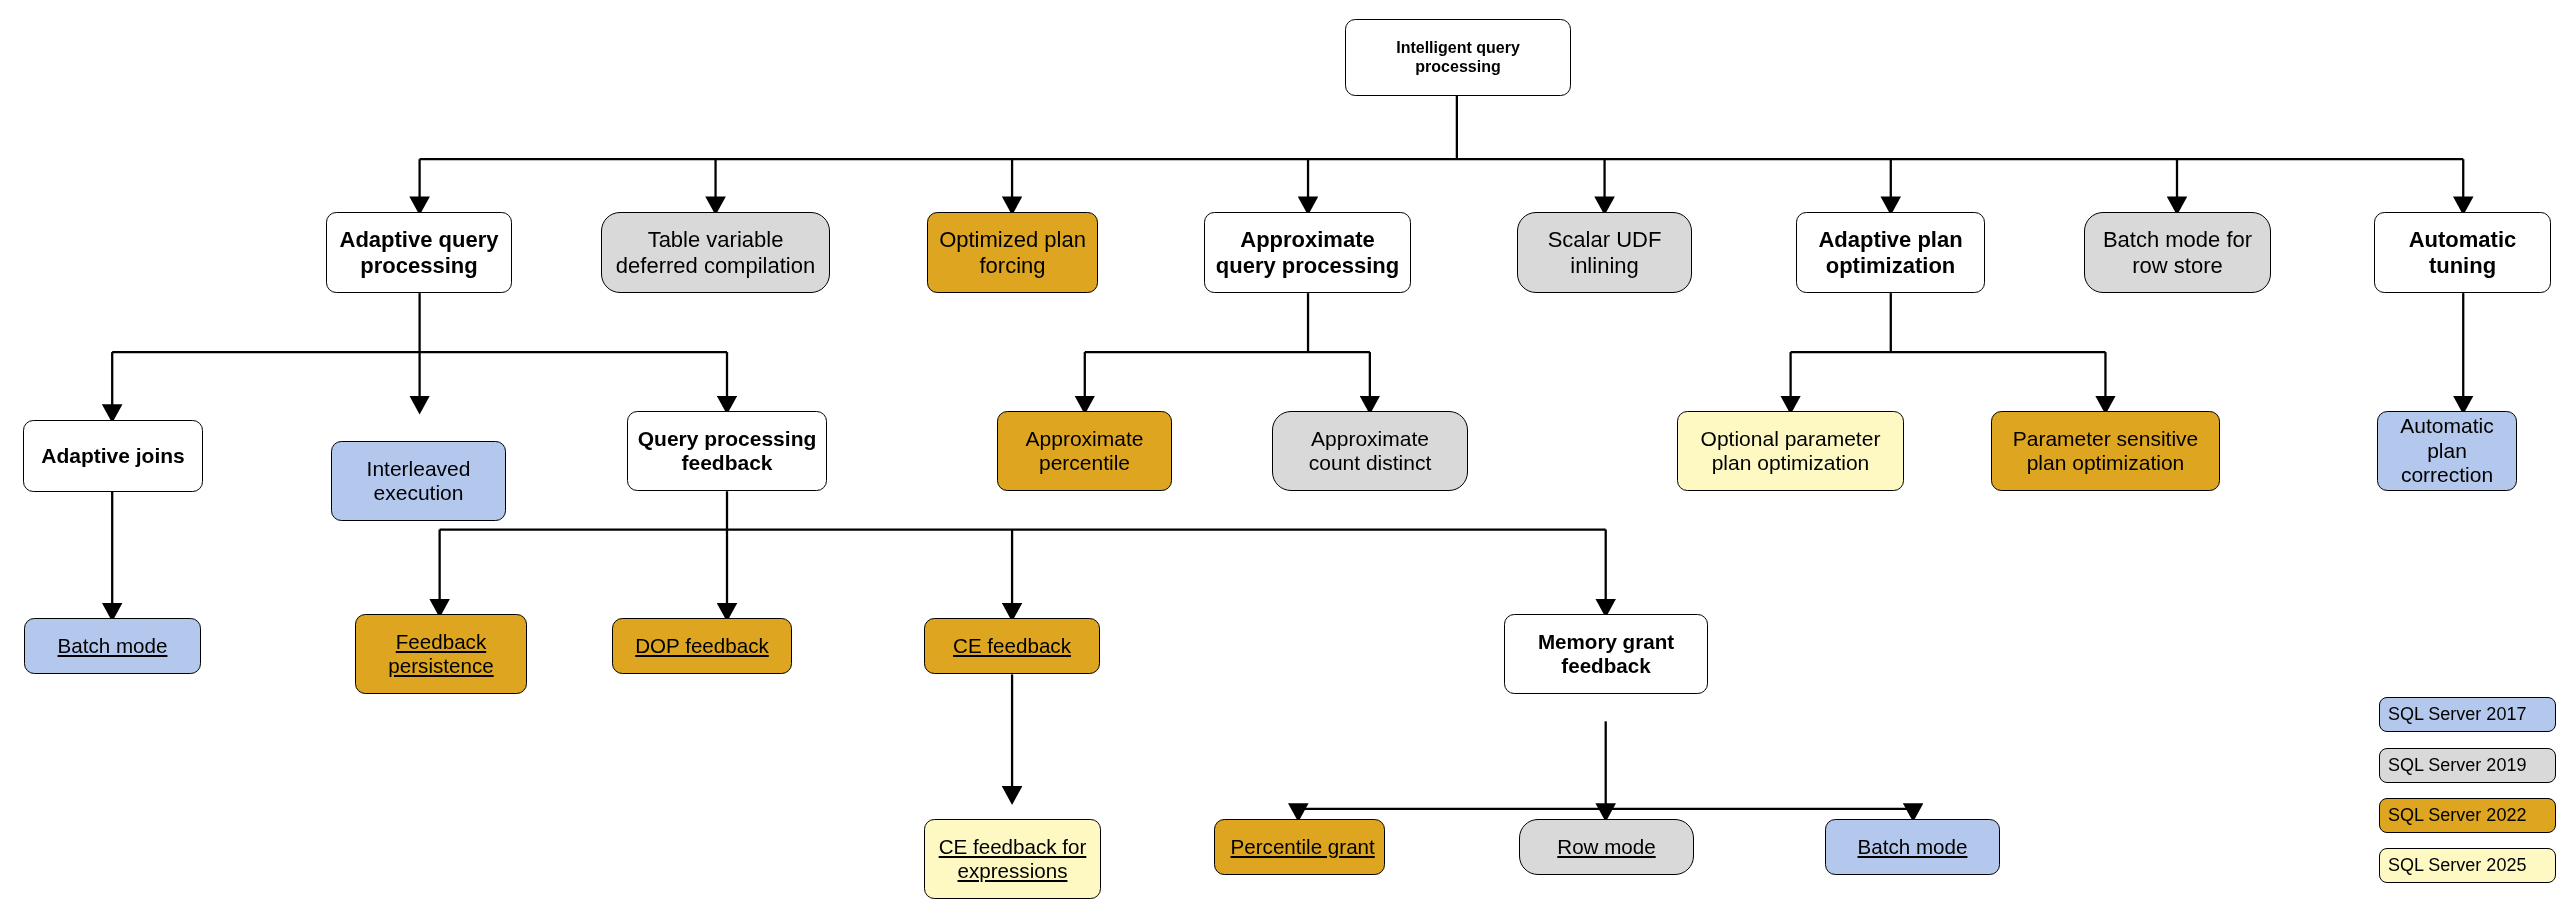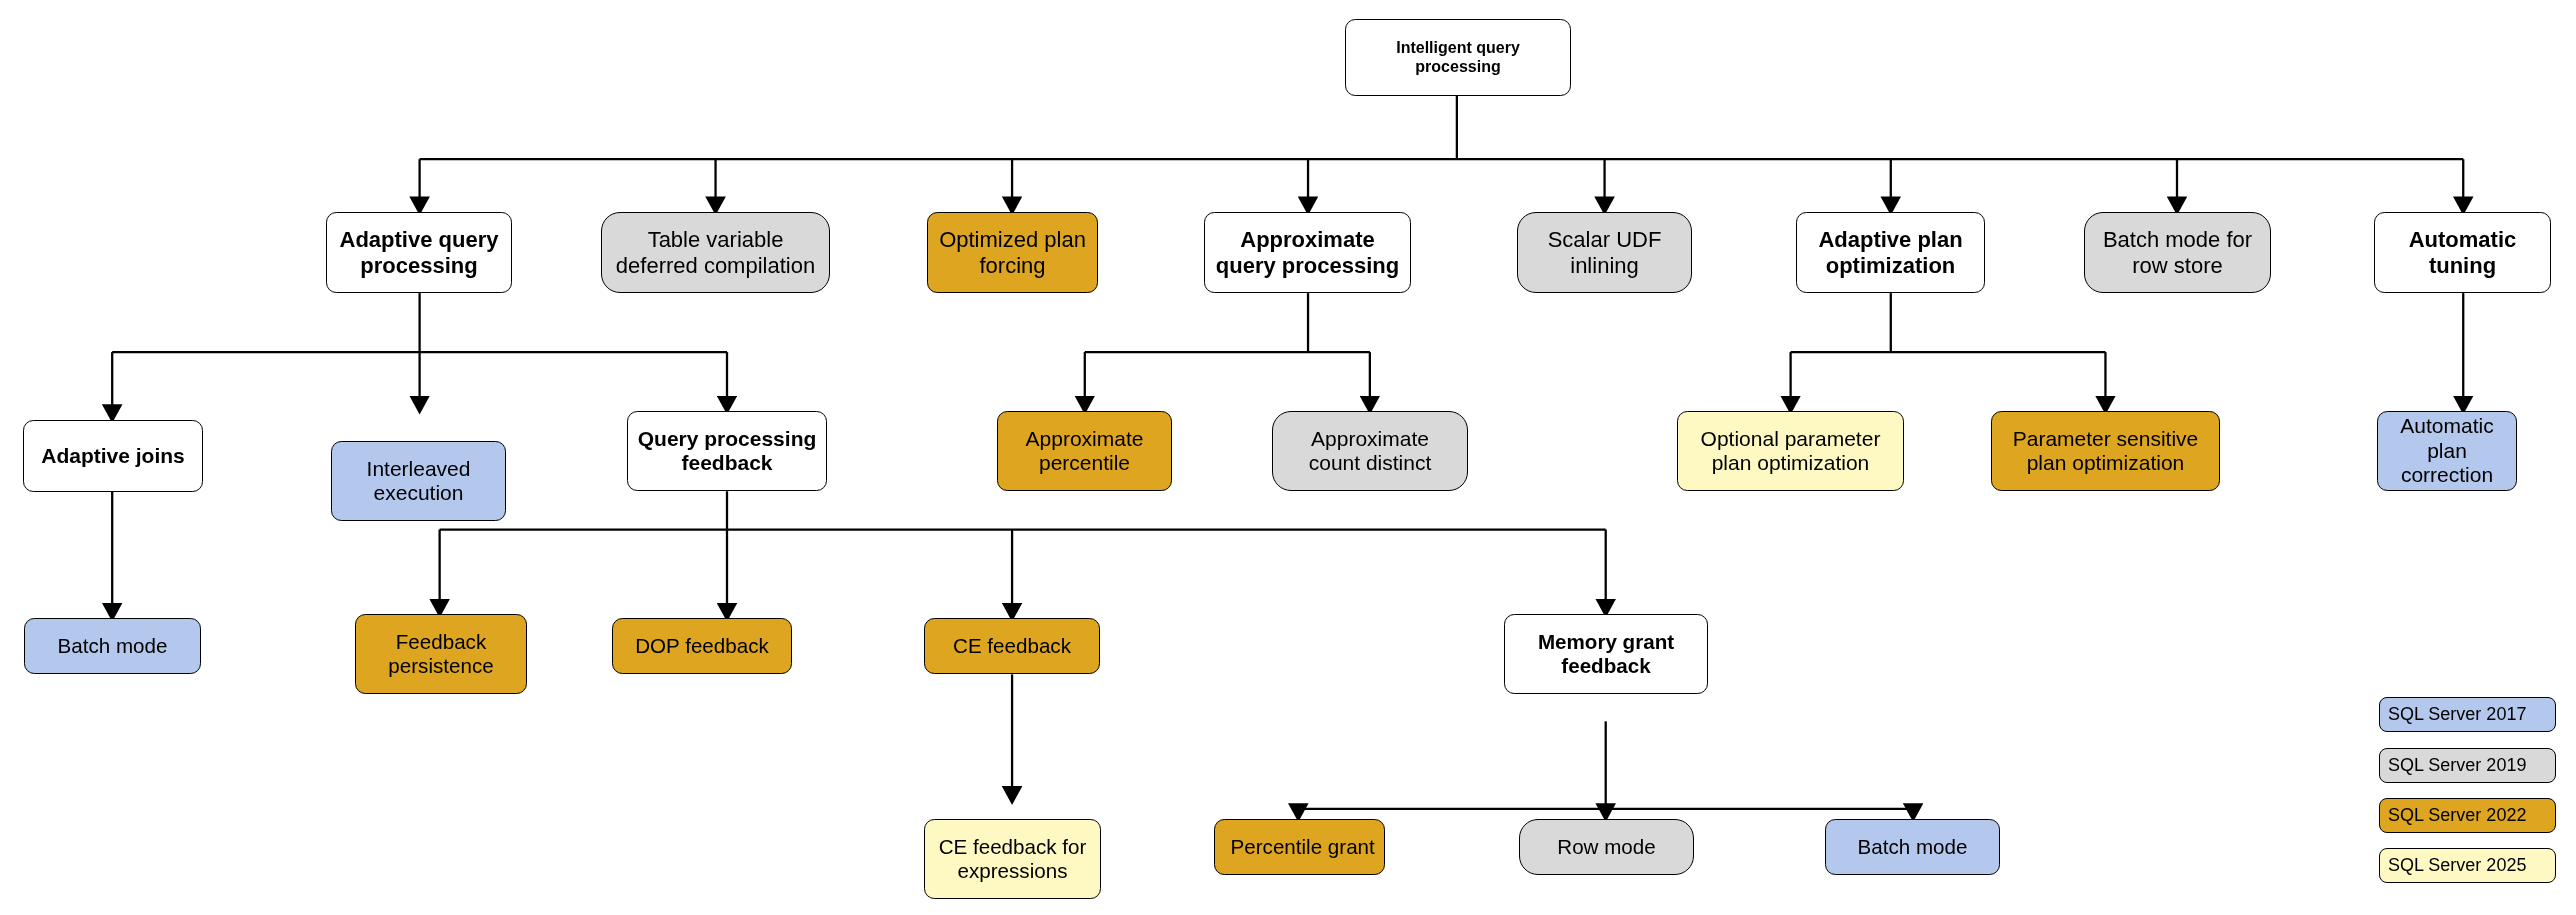--- a/index.html
+++ b/index.html
@@ -46,21 +46,21 @@
   .n-gold   { background: #dda520; }
   .n-blue   { background: #b4c7ec; }
   .n-green  { background: #fef9c3; }
 
   .root { font-size: 16px; font-weight: bold; }
   .lvl2 { font-size: 22px; font-weight: bold; }
   .lvl2.soft { font-weight: normal; }
   .lvl3 { font-size: 21px; font-weight: bold; }
   .lvl3.soft { font-weight: normal; }
   .lvl4 { font-size: 20.6px; font-weight: bold; }
-  .lvl4.soft { font-weight: normal; }
+  .lvl4.soft { font-weight: normal; text-decoration: underline; }
 
   .legend-item {
     position: absolute;
     box-sizing: border-box;
     border: 1.7px solid #000000;
     border-radius: 8px;
     display: flex;
     align-items: center;
     justify-content: flex-start;
     padding-left: 8px;

